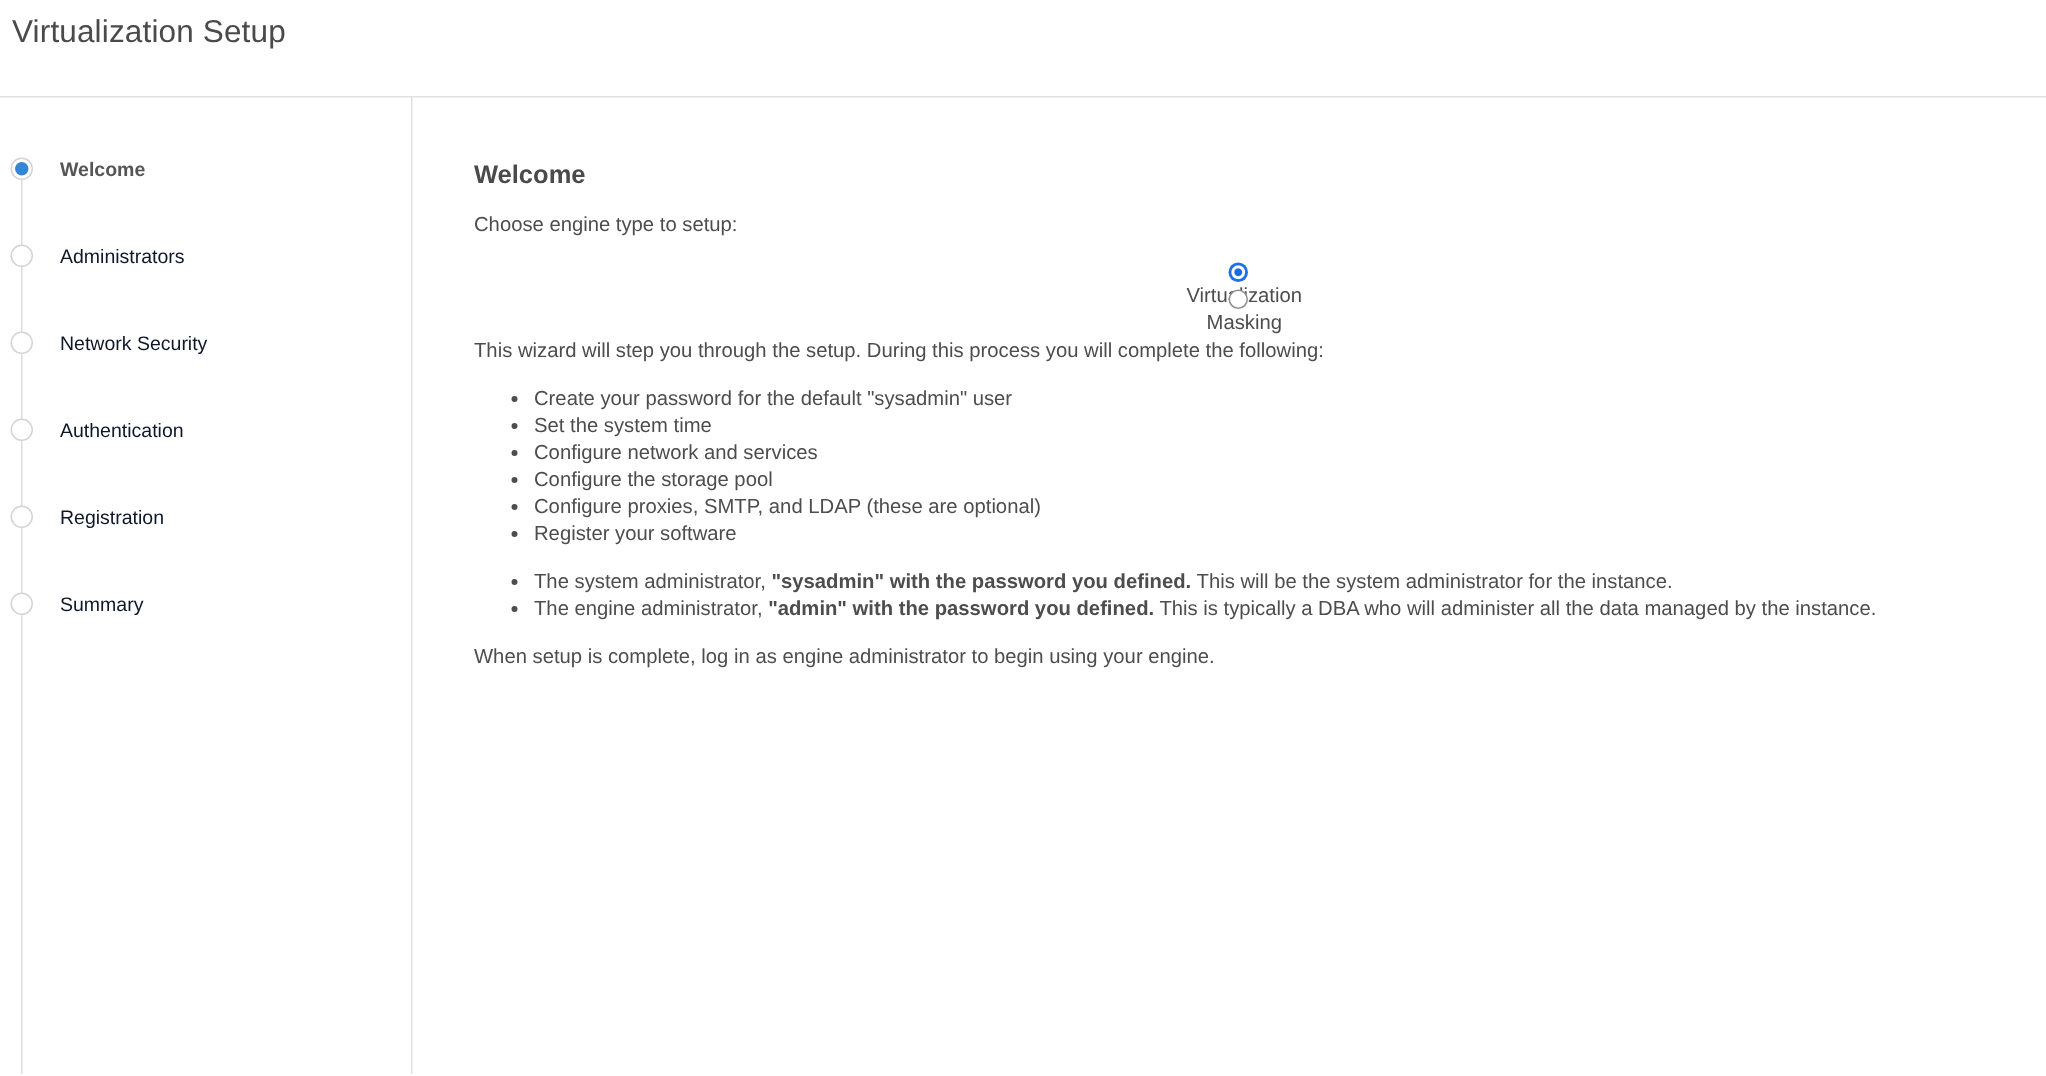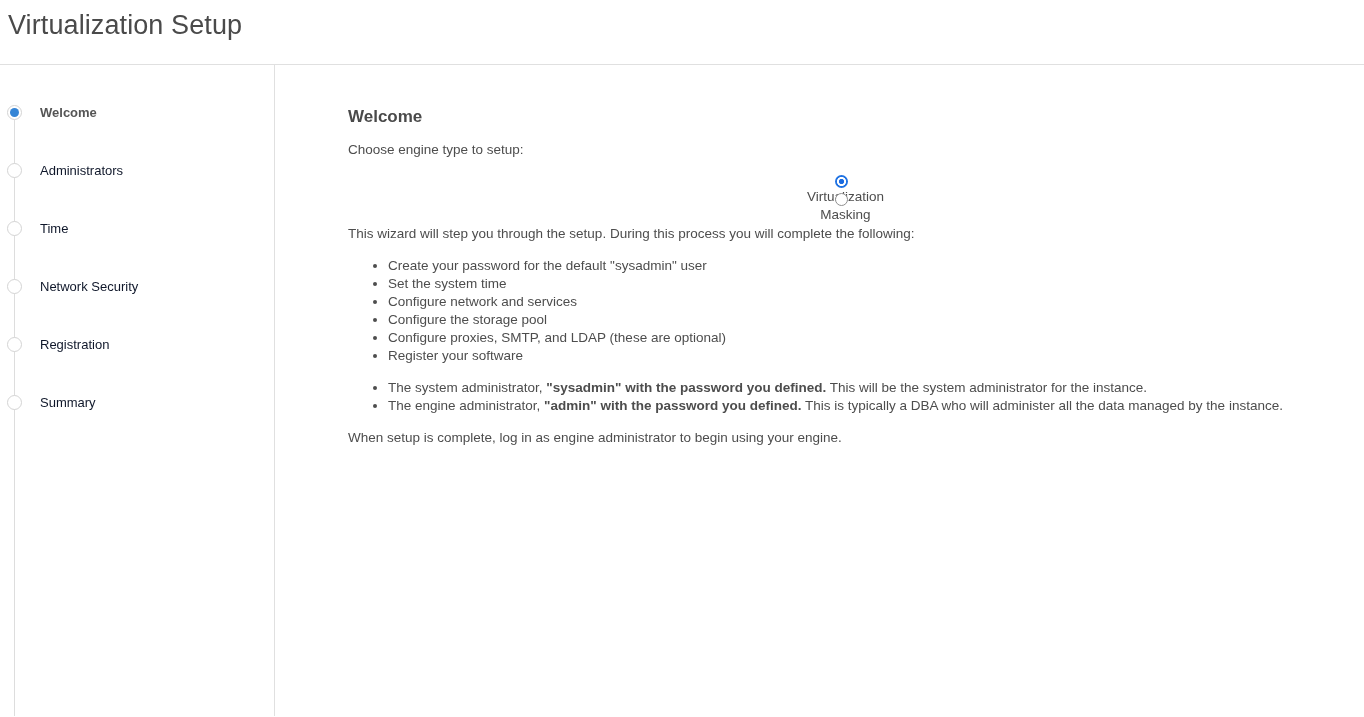--- a/index.html
+++ b/index.html
@@ -11,30 +11,29 @@
     color: #4d4d4d;
     overflow: hidden;
   }
   
   .header {
     height: 65px;
     border-bottom: 1px solid #e0e0e0;
     padding: 10px 0 0 8px;
   }
   .page-title {
-    font-size: 27px;
+    font-size: 21px;
     font-weight: 400;
     color: #4a4a4a;
     letter-spacing: 0.1px;
   }
   
   .container {
     display: flex;
     height: 651px;
-    gap: 32px;
   }
   
   .sidebar {
     width: 275px;
     min-width: 275px;
     border-right: 1px solid #e0e0e0;
     position: relative;
     padding-top: 18px;
     overflow: hidden;
   }
@@ -149,27 +148,27 @@
     <div class="step">
       <span class="step-circle">
           <span class="dot"></span>
         </span>
       <span class="step-label">Administrators</span>
     </div>
     <div class="step">
       <span class="step-circle">
           <span class="dot"></span>
         </span>
-      <span class="step-label">Time</span>
-    </div>
-    <div class="step">
-      <span class="step-circle">
-          <span class="dot"></span>
-        </span>
       <span class="step-label">Network Security</span>
+    </div>
+    <div class="step">
+      <span class="step-circle">
+          <span class="dot"></span>
+        </span>
+      <span class="step-label">Authentication</span>
     </div>
     <div class="step">
       <span class="step-circle">
           <span class="dot"></span>
         </span>
       <span class="step-label">Registration</span>
     </div>
     <div class="step">
       <span class="step-circle">
           <span class="dot"></span>

